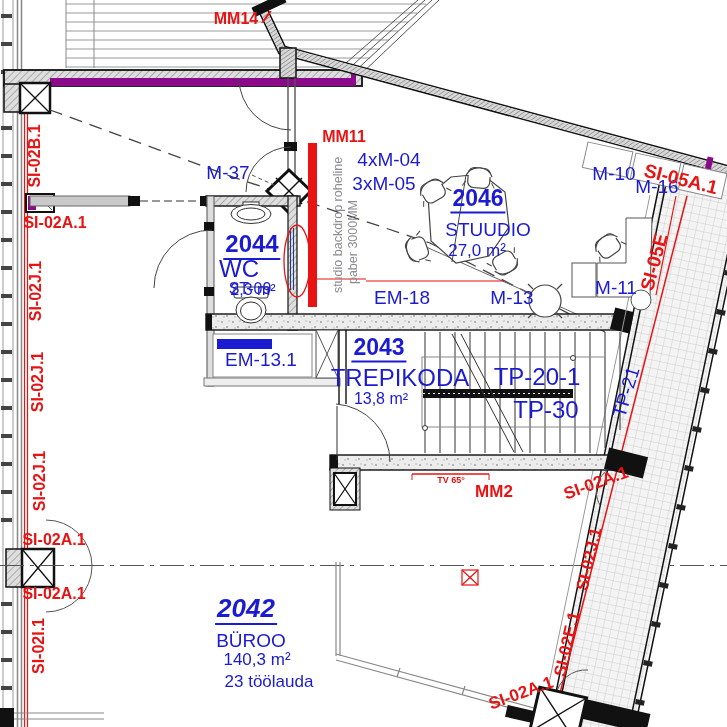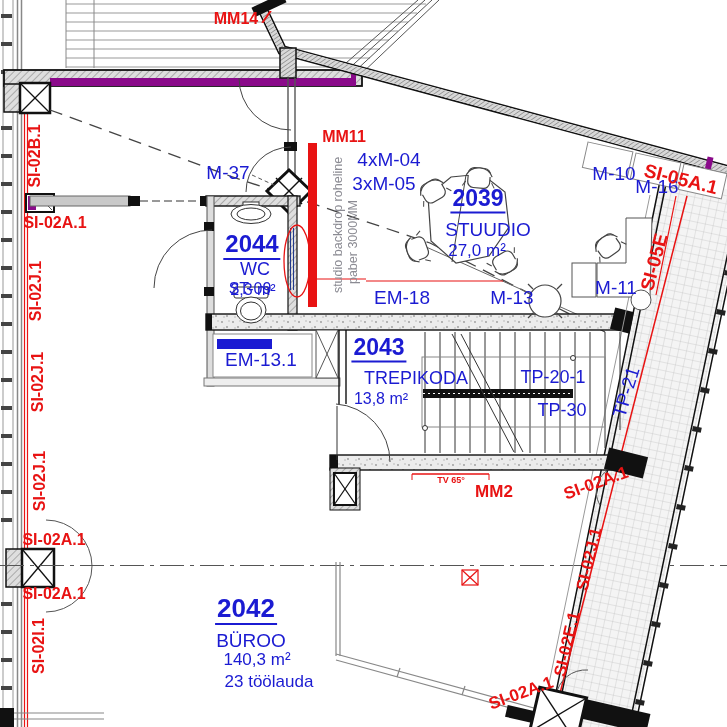--- a/index.html
+++ b/index.html
@@ -4,22 +4,22 @@
 <style>
   :root{ --blue:#1b1bd2; --red:#e81313; --gray:#8b8b93; --purple:#8a0a8a; }
   html,body{margin:0;padding:0;background:#fff;}
   #canvas{position:relative;width:727px;height:727px;background:#fff;overflow:hidden;
           font-family:"Liberation Sans",sans-serif;}
   #canvas svg{position:absolute;left:0;top:0;}
   .lbl{position:absolute;transform:translate(-50%,-50%) rotate(var(--r,0deg));
        white-space:nowrap;line-height:1;font-family:"Liberation Sans",sans-serif;}
   .blue{color:var(--blue);} .red{color:var(--red);font-weight:600;} .gray{color:var(--gray);}
   .num{font-weight:bold;font-size:23px;border-bottom:2.5px solid currentColor;padding:0 2px 2px;}
-  .num-lg{font-size:26px;}
-  .s19{font-size:19px;} .s18{font-size:18px;margin-left:16px;} .s17{font-size:17px;} .s16{font-size:16px;}
+  .num-lg{font-size:26px;font-style:italic;}
+  .s19{font-size:19px;} .s18{font-size:24px;} .s17{font-size:17px;} .s16{font-size:16px;}
   .s12{font-size:12.5px;} .s9{font-size:9px;font-weight:600;}
   .uline{border-bottom:1.5px solid var(--red);padding-bottom:1px;}
   .ital{font-style:italic;font-weight:bold;}
   .ls{letter-spacing:2px;}
   
   .sred{stroke:var(--red);} .fred{fill:var(--red);} .fblue{fill:var(--blue);} .fpur{fill:var(--purple);}
   .chair rect,.chair path{fill:#fff;stroke:#444;stroke-width:1.2;}
   .chair line{stroke:#444;stroke-width:1;}
 </style>
 </head>
@@ -325,21 +325,21 @@
 
 <div class="lbl red s16" style="left:236px;top:19px">MM14</div>
 <div class="lbl red ital" style="left:266px;top:17px;font-size:18px;--r:15deg">/</div>
 <div class="lbl blue s19" style="left:228px;top:172px">M-37</div>
 <div class="lbl red s16" style="left:344px;top:137px">MM11</div>
 <div class="lbl gray s12" style="left:338px;top:225px;--r:-90deg">studio backdrop roheline</div>
 <div class="lbl gray s12" style="left:353px;top:242px;--r:-90deg">paber 3000MM</div>
 <div class="lbl blue s19" style="left:389px;top:159px">4xM-04</div>
 <div class="lbl blue s19" style="left:384px;top:183px">3xM-05</div>
 
-<div class="lbl blue num" style="left:478px;top:200px">2039</div>
+<div class="lbl blue num" style="left:478px;top:200px">2046</div>
 <div class="lbl blue s19" style="left:488px;top:229px">STUUDIO</div>
 <div class="lbl blue s17" style="left:477px;top:250px">27,0 m²</div>
 
 <div class="lbl blue s19" style="left:614px;top:173px">M-10</div>
 <div class="lbl blue s19" style="left:657px;top:186px">M-16</div>
 <div class="lbl red s19" style="left:681px;top:179px;--r:14deg">SI-05A.1</div>
 <div class="lbl red s19" style="left:654px;top:262px;--r:-75deg">SI-05E</div>
 
 <div class="lbl blue s19" style="left:402px;top:297px">EM-18</div>
 <div class="lbl blue s19" style="left:512px;top:297px">M-13</div>

